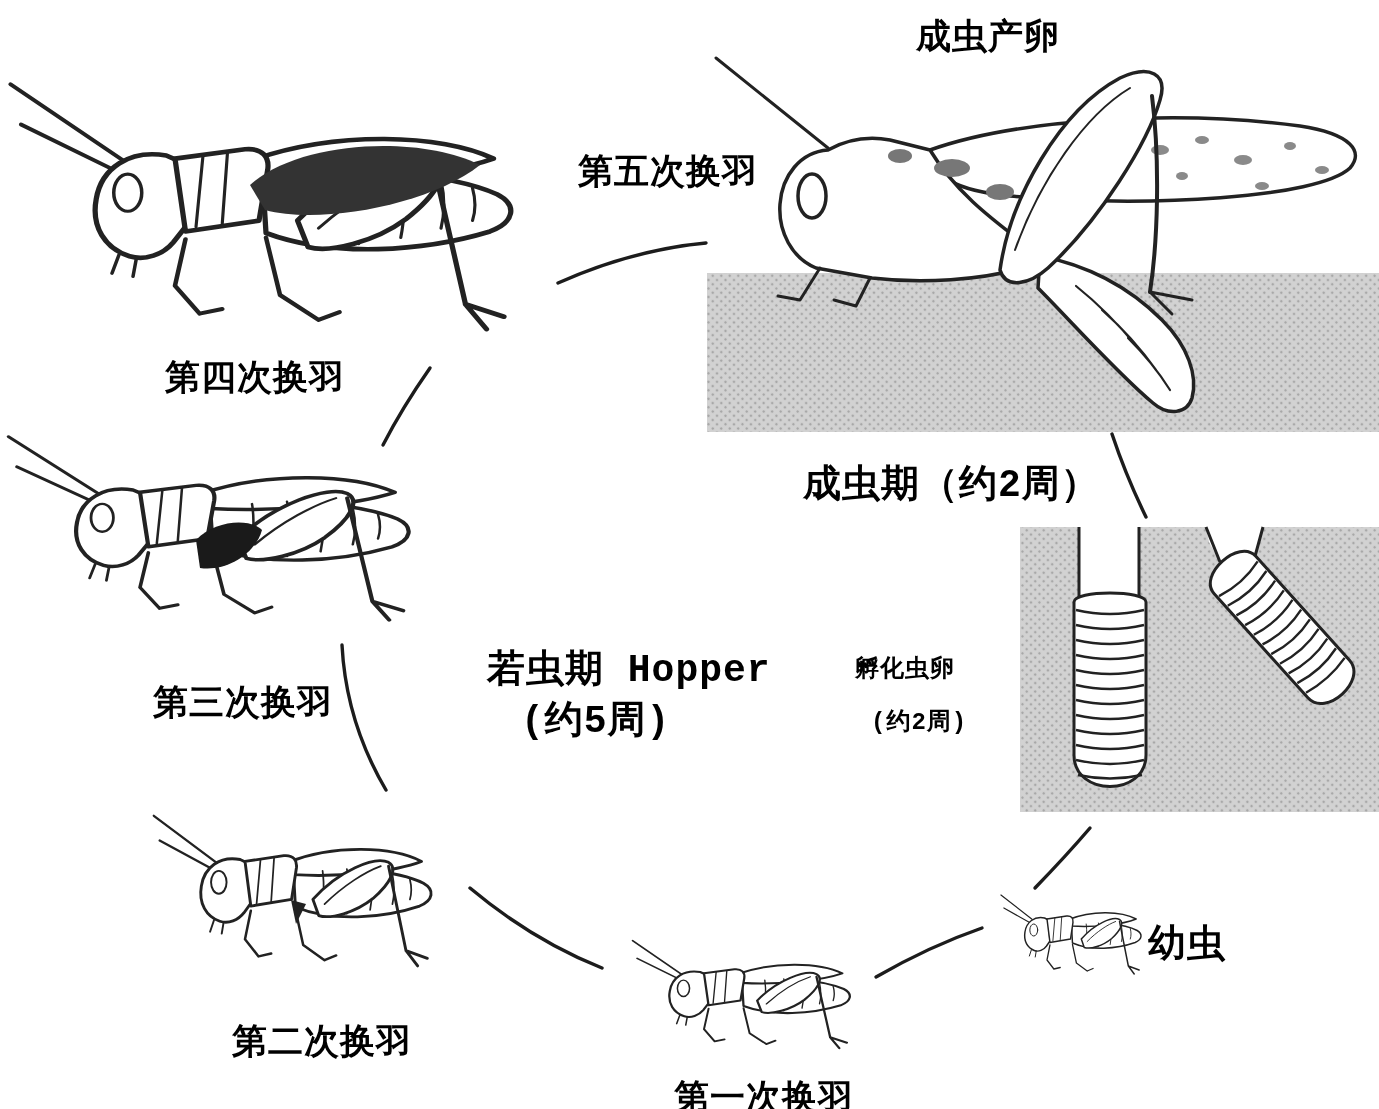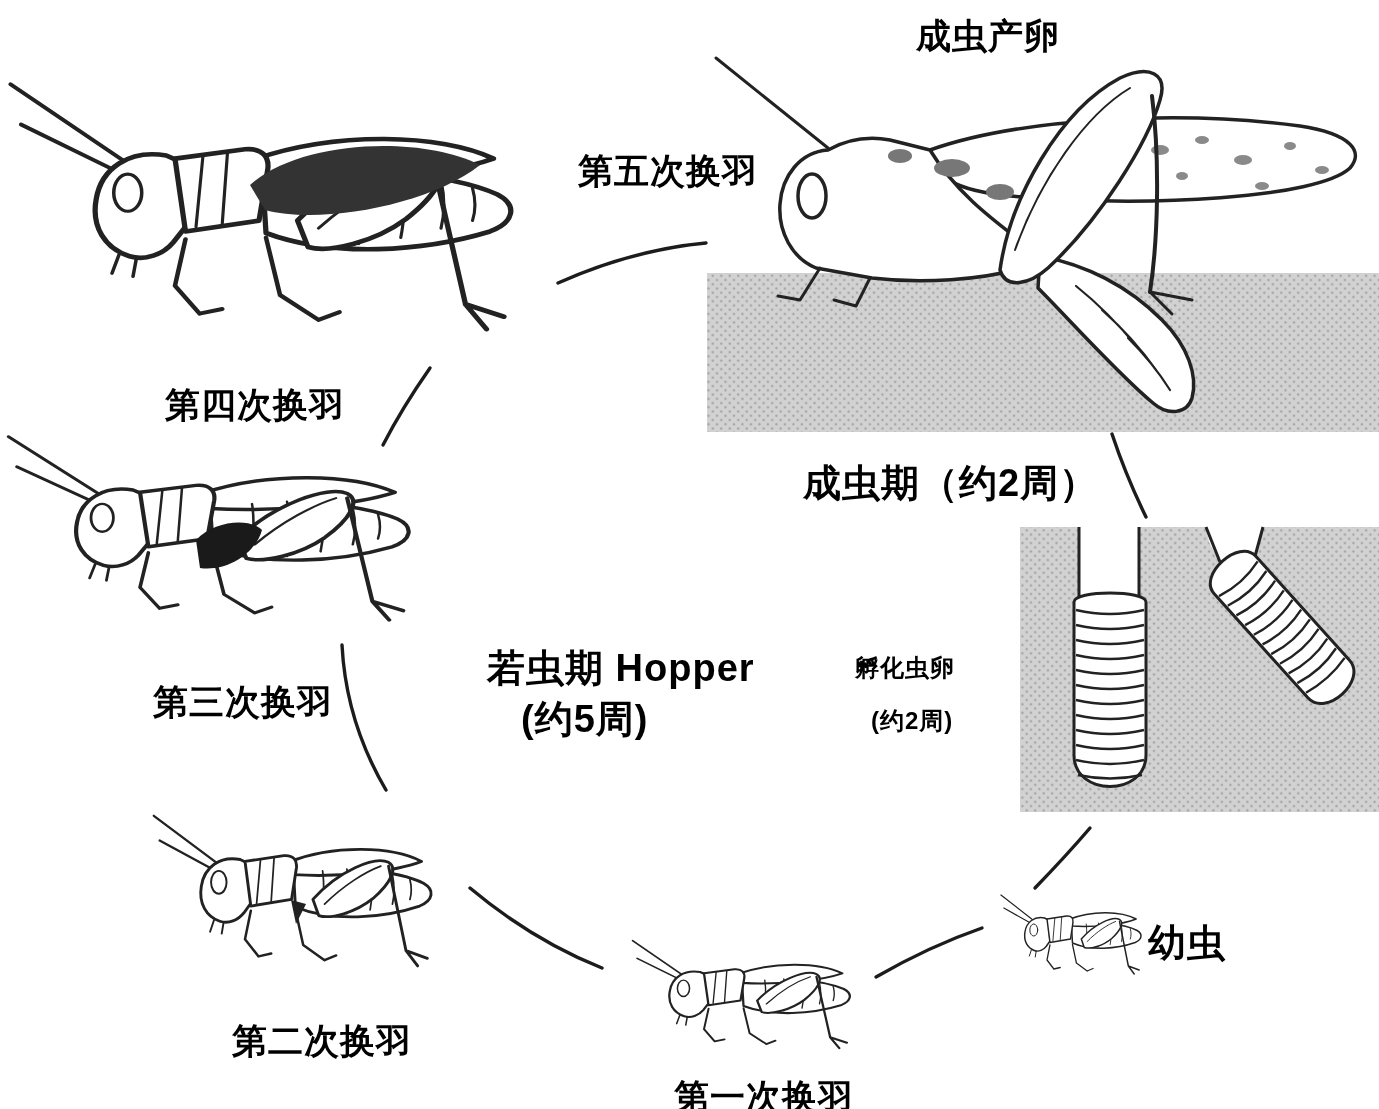--- a/index.html
+++ b/index.html
@@ -4,21 +4,21 @@
 <style>
   html,body{margin:0;padding:0;}
   body{
     width:1379px;height:1109px;position:relative;overflow:hidden;
     background:#ffffff;
     font-family:"DejaVu Sans","Liberation Sans",sans-serif;
   }
   .stage-canvas{position:absolute;left:0;top:0;width:1379px;height:1109px;}
   .lbl{
     position:absolute;color:#000;font-weight:700;white-space:nowrap;
-    font-family:Liberation Sans, sans-serif;
+    font-family:Liberation Mono, monospace;
     letter-spacing:1px;
   }
   .lbl-36{font-size:35px;}
   .lbl-34{font-size:38px;}
   .lbl-32{font-size:24px;}
 </style>
 </head>
 <body>
 
 <svg class="stage-canvas" width="1379" height="1109" viewBox="0 0 1379 1109" xmlns="http://www.w3.org/2000/svg">
@@ -159,21 +159,21 @@
     <use href="#hopper" width="320" height="200"></use>
   </g>
 
   <g transform="translate(998,893) scale(0.49 0.50)">
     <use href="#hopper" width="320" height="200"></use>
   </g>
 </svg>
 
 <div class="lbl lbl-36" style="left:916px;top:13px;">成虫产卵</div>
 <div class="lbl lbl-36" style="left:578px;top:128px;margin-top:20px;">第五次换羽</div>
-<div class="lbl lbl-36" style="left:165px;top:382px;">第四次换羽</div>
+<div class="lbl lbl-36" style="left:165px;top:354px;">第四次换羽</div>
 <div class="lbl lbl-36" style="left:153px;top:679px;">第三次换羽</div>
 <div class="lbl lbl-34" style="left:487px;top:643px;">若虫期 Hopper</div>
 <div class="lbl lbl-34" style="left:521px;top:694px;">(约5周)</div>
 <div class="lbl lbl-34" style="left:803px;top:458px;">成虫期（约2周）</div>
 <div class="lbl lbl-32" style="left:855px;top:652px;">孵化虫卵</div>
 <div class="lbl lbl-32" style="left:871px;top:705px;text-align:center;">(约2周)</div>
 <div class="lbl lbl-34" style="left:1148px;top:918px;">幼虫</div>
 <div class="lbl lbl-36" style="left:232px;top:1018px;">第二次换羽</div>
 <div class="lbl lbl-36" style="left:674px;top:1074px;">第一次换羽</div>
 

